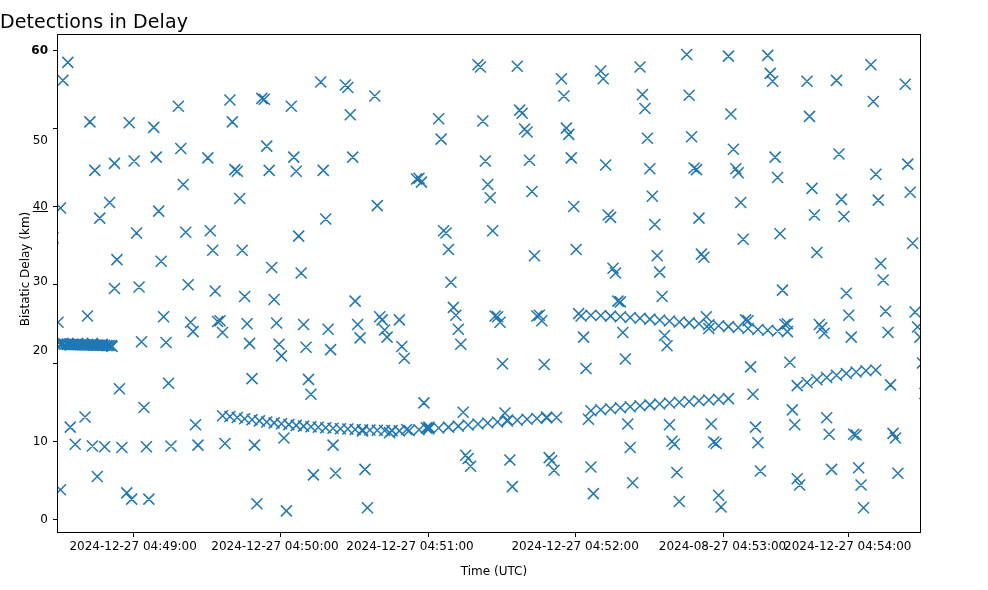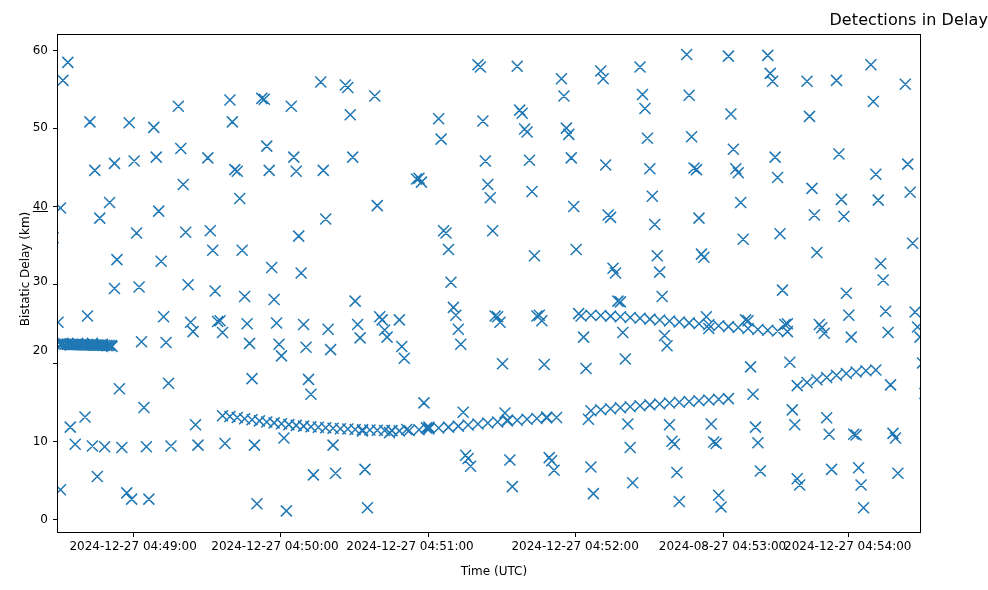--- a/index.html
+++ b/index.html
@@ -18,22 +18,22 @@
     position: relative;
     width: 988px;
     height: 590px;
     background: #ffffff;
   }
   #chart-title {
     position: absolute;
     left: 0;
     top: 10px;
     width: 988px;
-    text-align: right;
-    font-size: 16px;
+    text-align: left;
+    font-size: 19px;
     color: #000000;
     font-family: "DejaVu Sans", sans-serif;
     letter-spacing: 0.1px;
   }
   #plot-area {
     position: absolute;
     left: 57px;
     top: 34px;
     width: 864px;
     height: 499px;
@@ -138,23 +138,23 @@
       <div class="ytick" style="top: 513.26px;">0</div>
       <div class="ytick-mark" style="top: 519.26px;"></div>
       <div class="ytick" style="top: 434.992px;">10</div>
       <div class="ytick-mark" style="top: 440.992px;"></div>
       <div class="ytick" style="top: 344px;">20</div>
       <div class="ytick-mark" style="top: 362.724px;"></div>
       <div class="ytick" style="top: 275px; text-align: right;">30</div>
       <div class="ytick-mark" style="top: 284.457px;"></div>
       <div class="ytick" style="top: 200.189px; text-decoration: underline;">40</div>
       <div class="ytick-mark" style="top: 206.189px;"></div>
-      <div class="ytick" style="top: 121px;">50</div>
+      <div class="ytick" style="top: 134px;">50</div>
       <div class="ytick-mark" style="top: 127.921px;"></div>
-      <div class="ytick" style="top: 43.6535px;">60</div>
+      <div class="ytick" style="top: 43.6535px; font-weight: bold;">60</div>
       <div class="ytick-mark" style="top: 49.6535px;"></div>
     </div>
   <div id="xtick-holder">
       <div class="xtick" style="left: 133.131px;">2024-12-27 04:49:00</div>
       <div class="xtick-mark" style="left: 133.131px;"></div>
       <div class="xtick" style="left: 275px; text-align: center;">2024-12-27 04:50:00</div>
       <div class="xtick-mark" style="left: 280.481px;"></div>
       <div class="xtick" style="left: 410px;">2024-12-27 04:51:00</div>
       <div class="xtick-mark" style="left: 427.832px;"></div>
       <div class="xtick" style="left: 575.182px;">2024-12-27 04:52:00</div>

